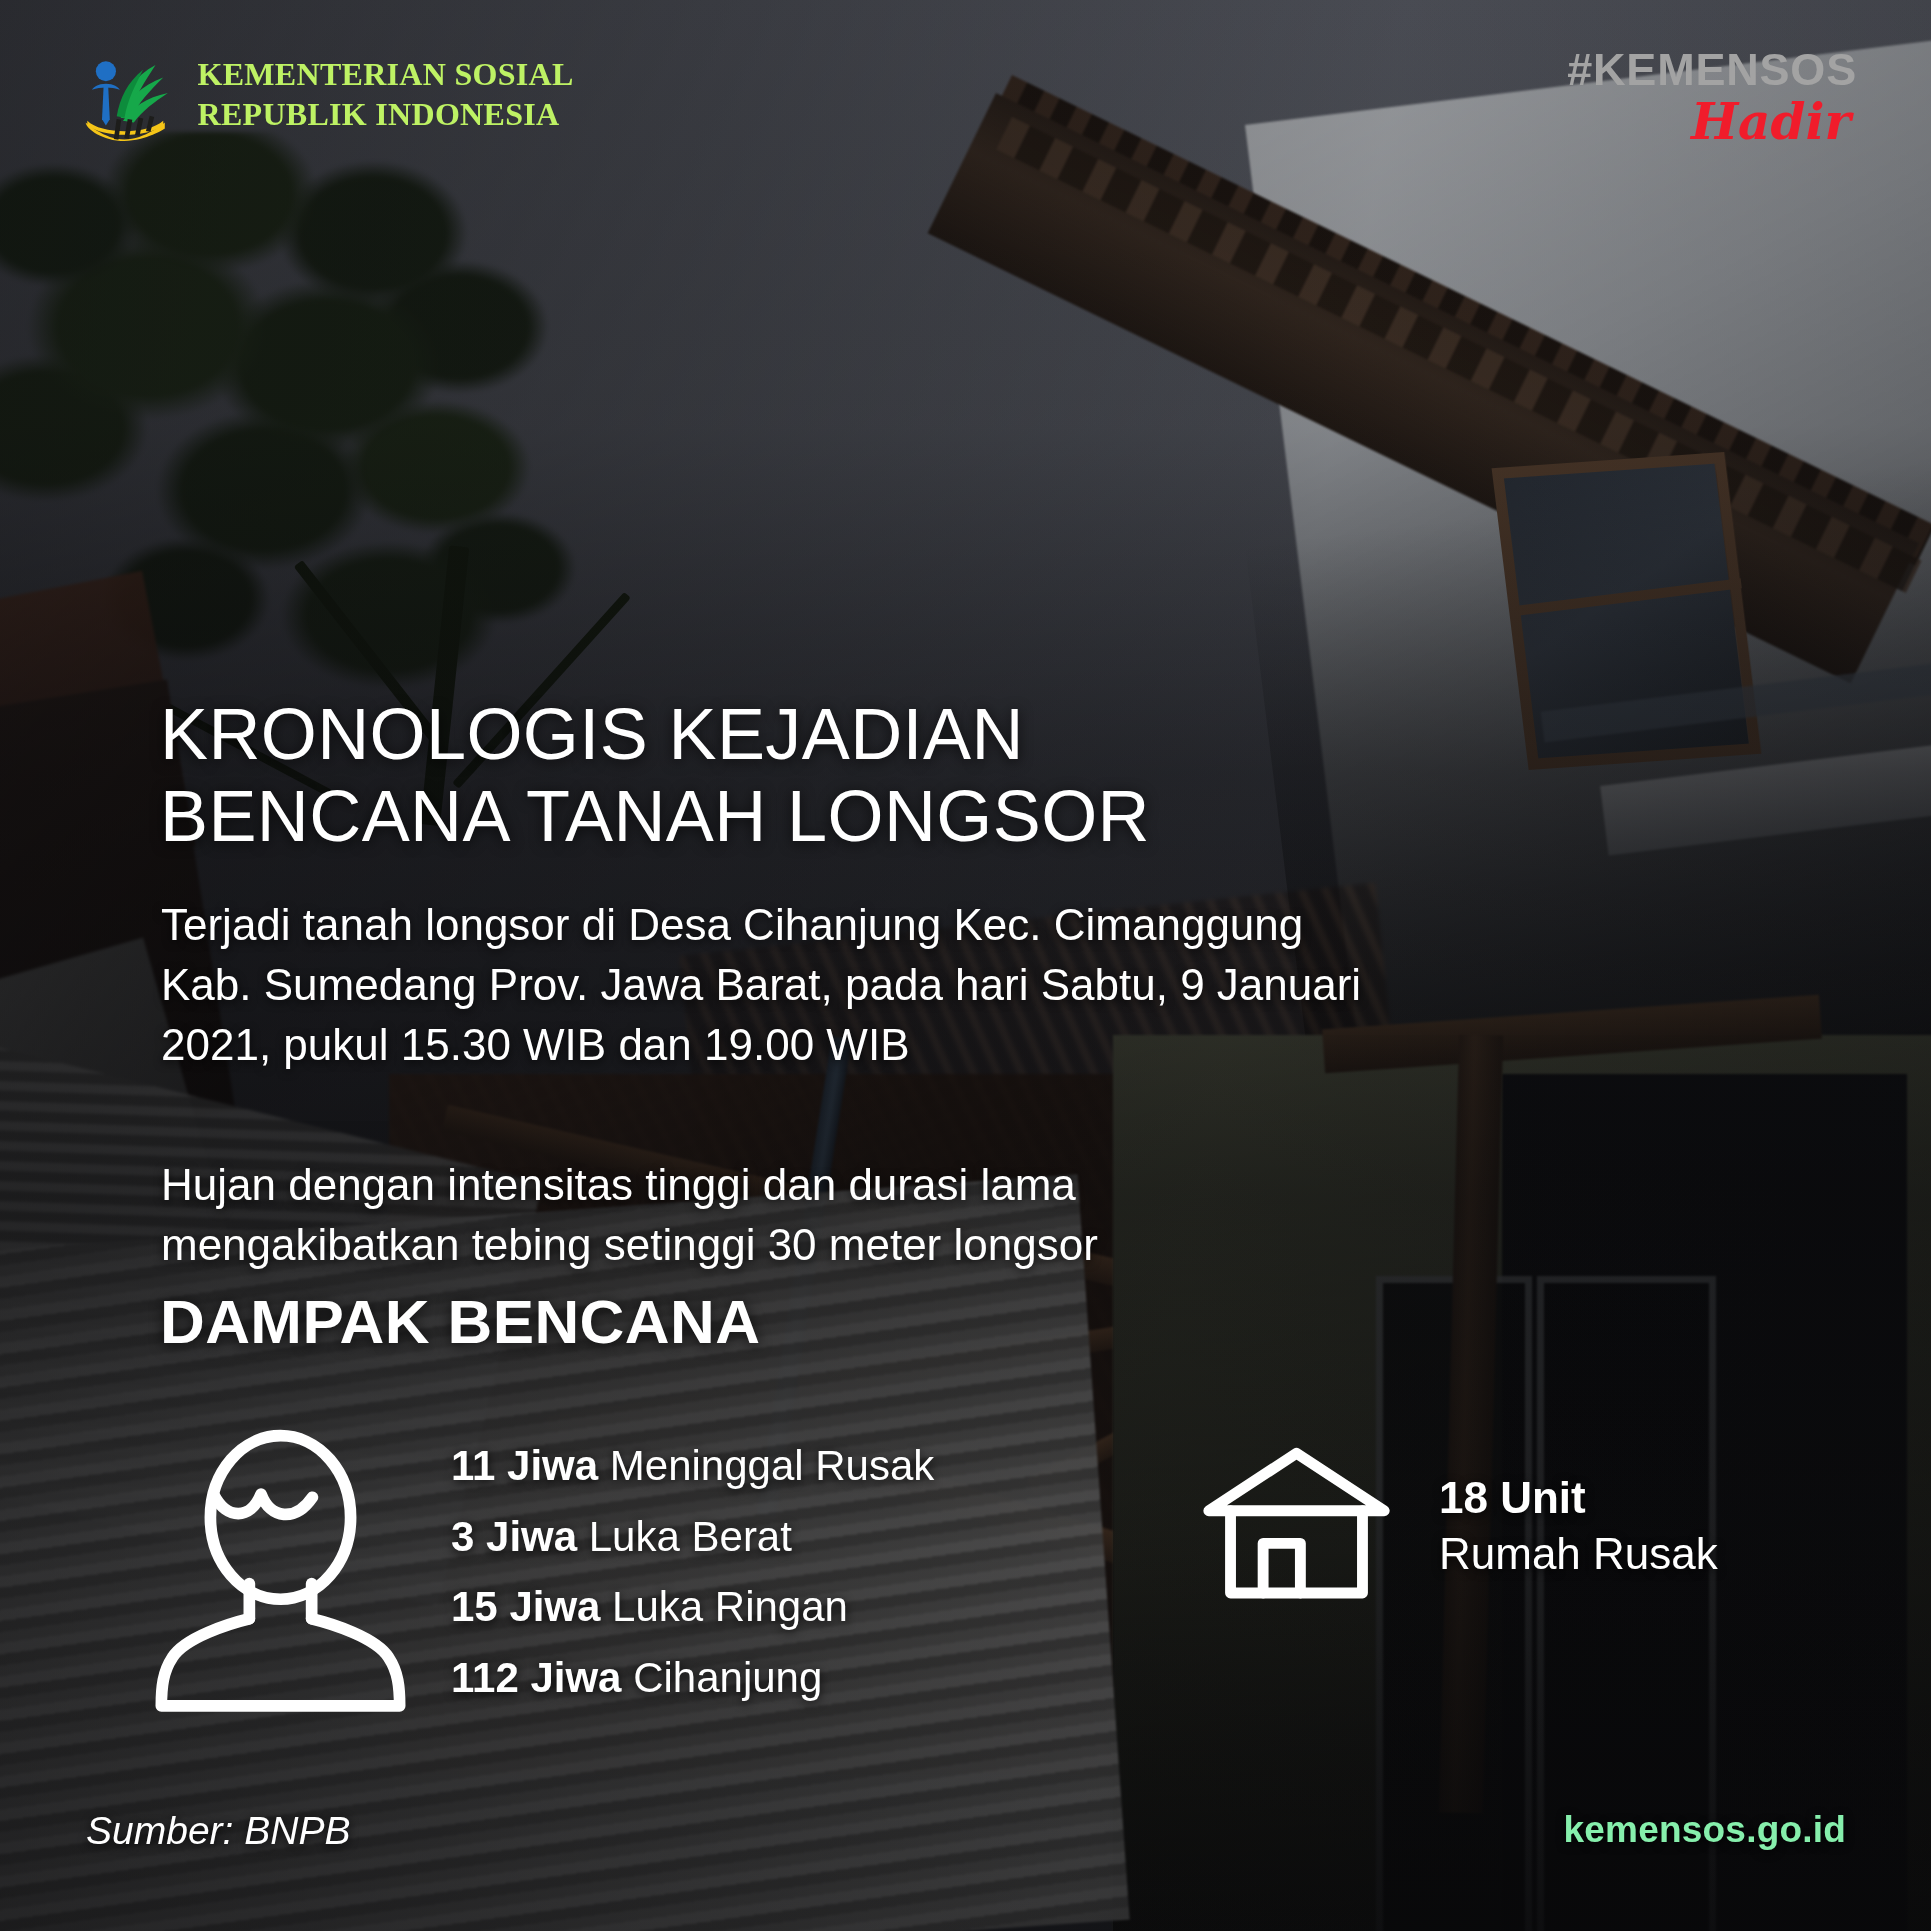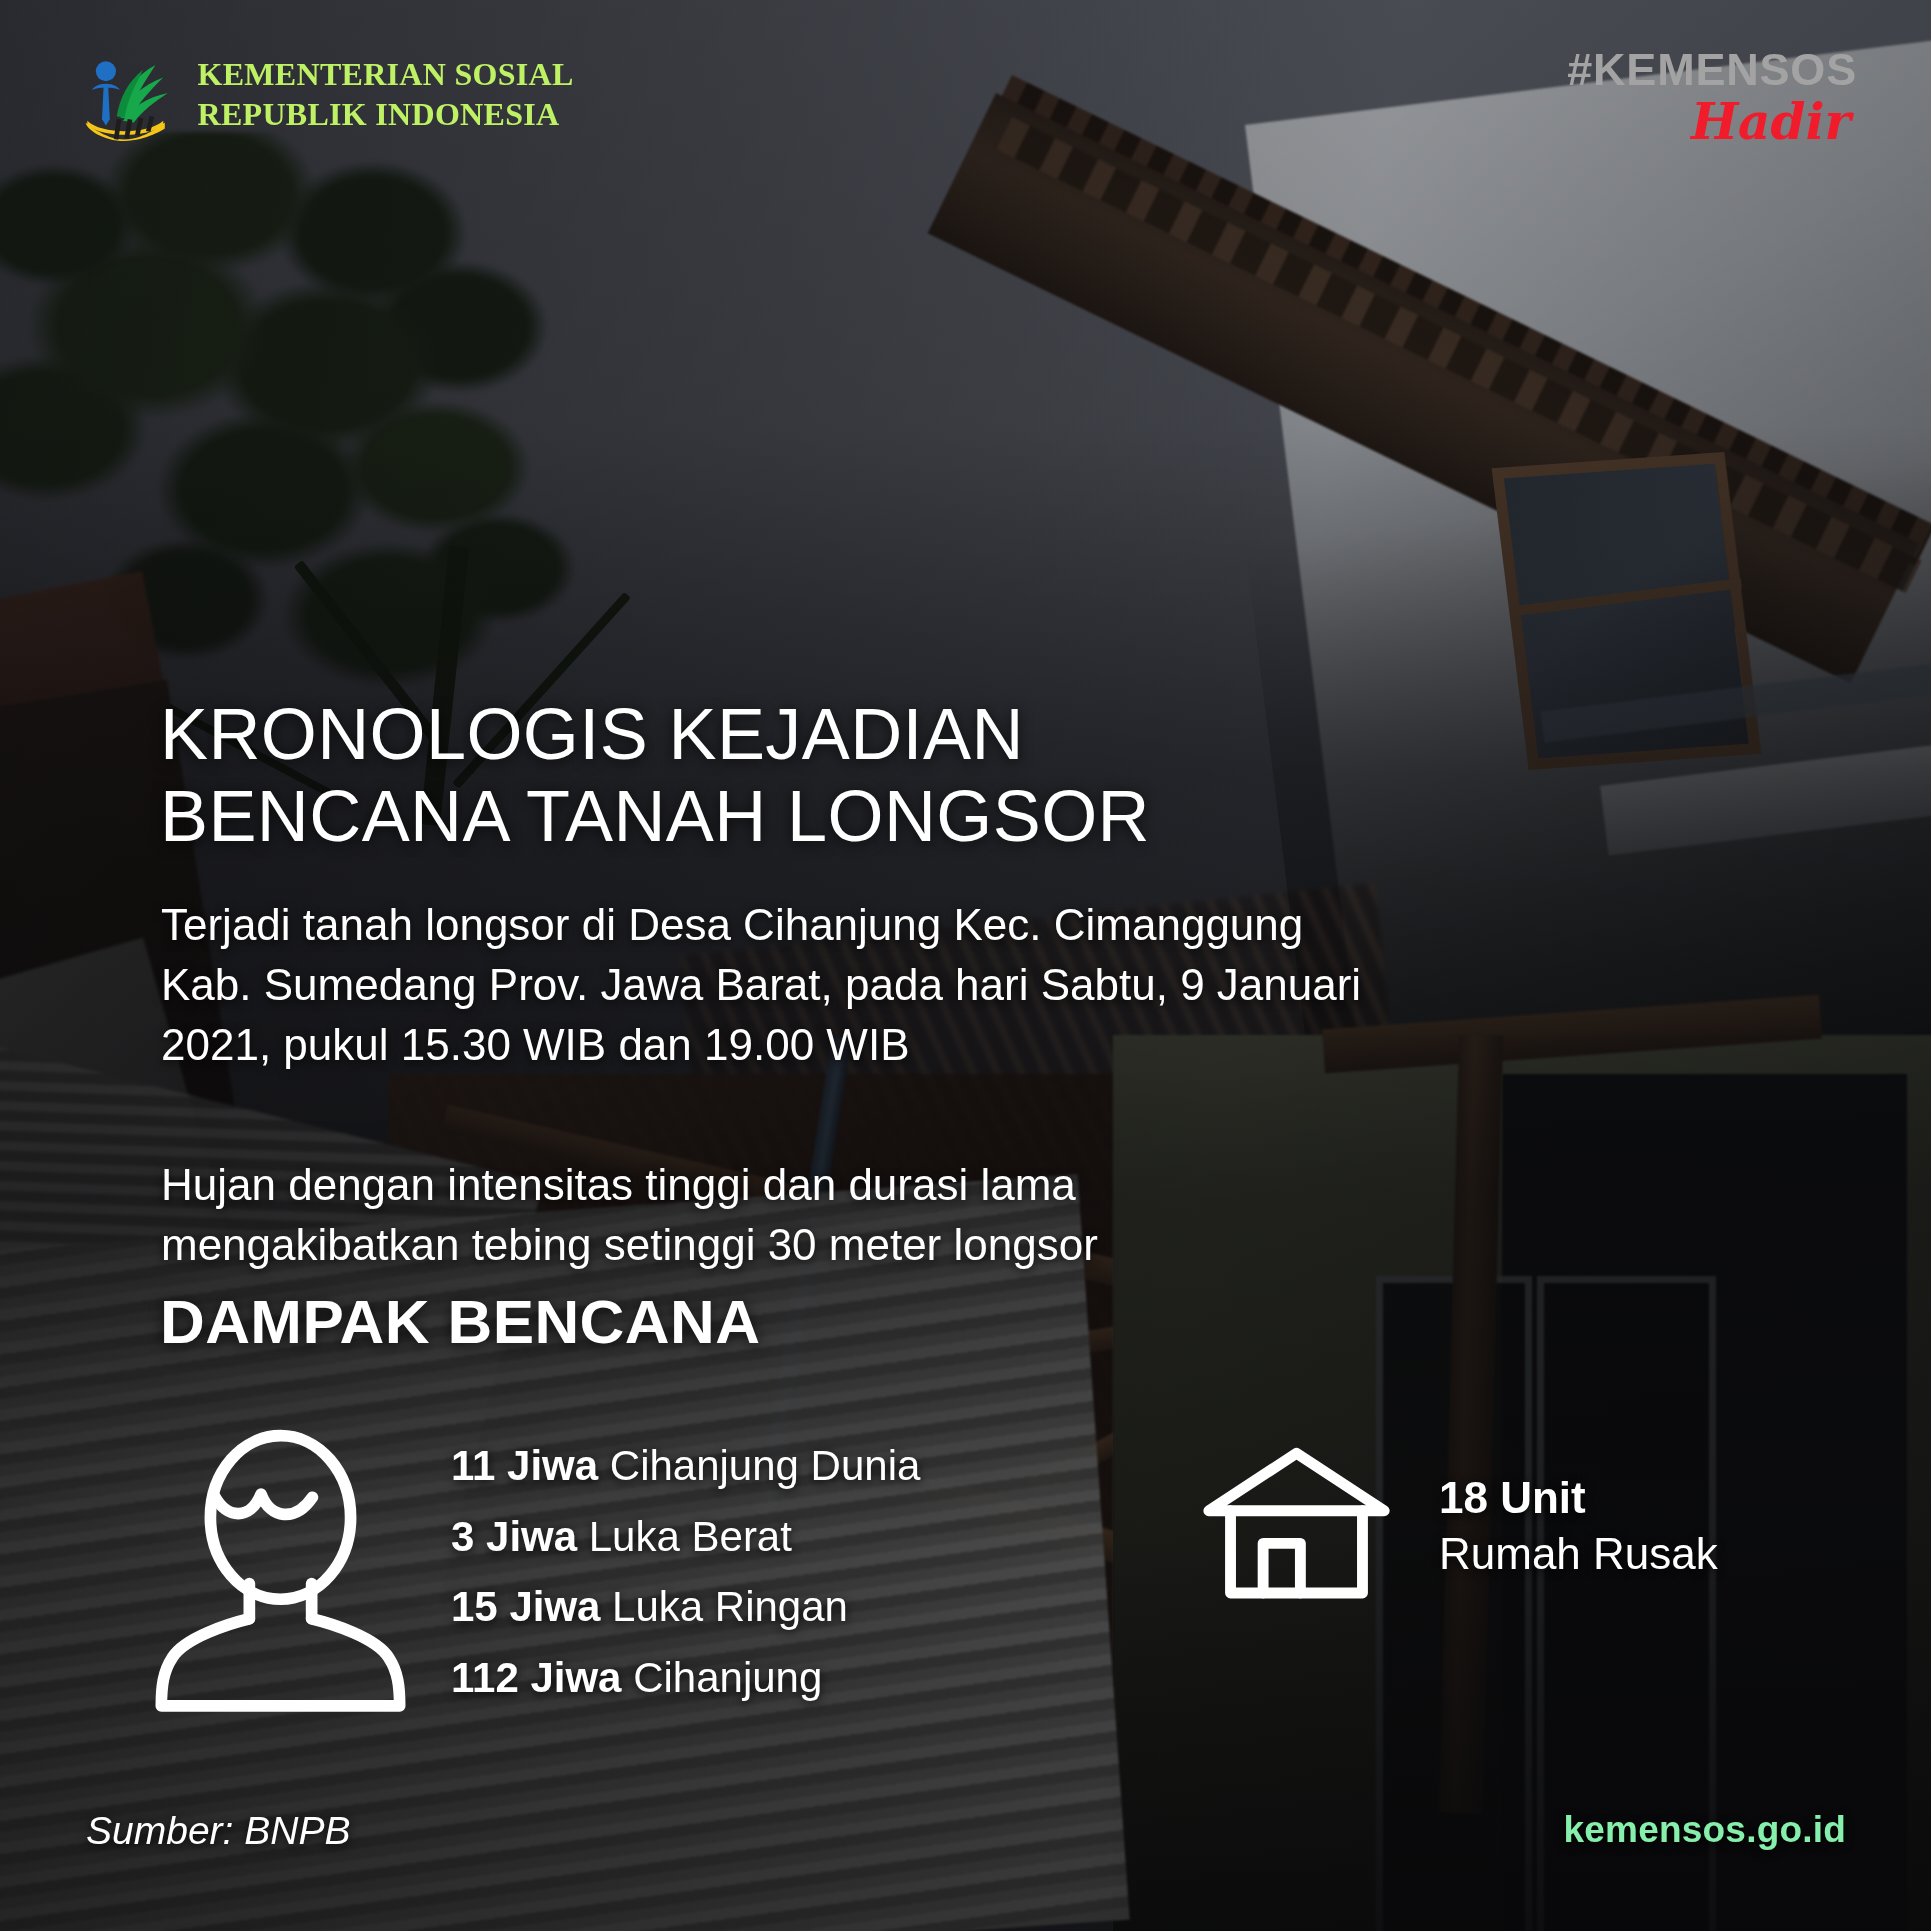--- a/index.html
+++ b/index.html
@@ -554,21 +554,21 @@
 
           <path d="M125 205 L125 250"></path>
           <path d="M205 205 L205 250"></path>
 
           <path d="M125 250 C100 256 42 274 26 300 C14 318 12 338 12 362 L318 362 C318 338 316 318 304 300 C288 274 230 256 205 250"></path>
         </svg>
       </span>
       <div class="stat-list">
         <div class="stat-line">
           <span class="num">11 Jiwa </span>
-          <span class="lbl">Cihanjung Dunia</span>
+          <span class="lbl">Meninggal Rusak</span>
         </div>
         <div class="stat-line">
           <span class="num">3 Jiwa </span>
           <span class="lbl">Luka Berat</span>
         </div>
         <div class="stat-line">
           <span class="num">15 Jiwa </span>
           <span class="lbl">Luka Ringan</span>
         </div>
         <div class="stat-line">

